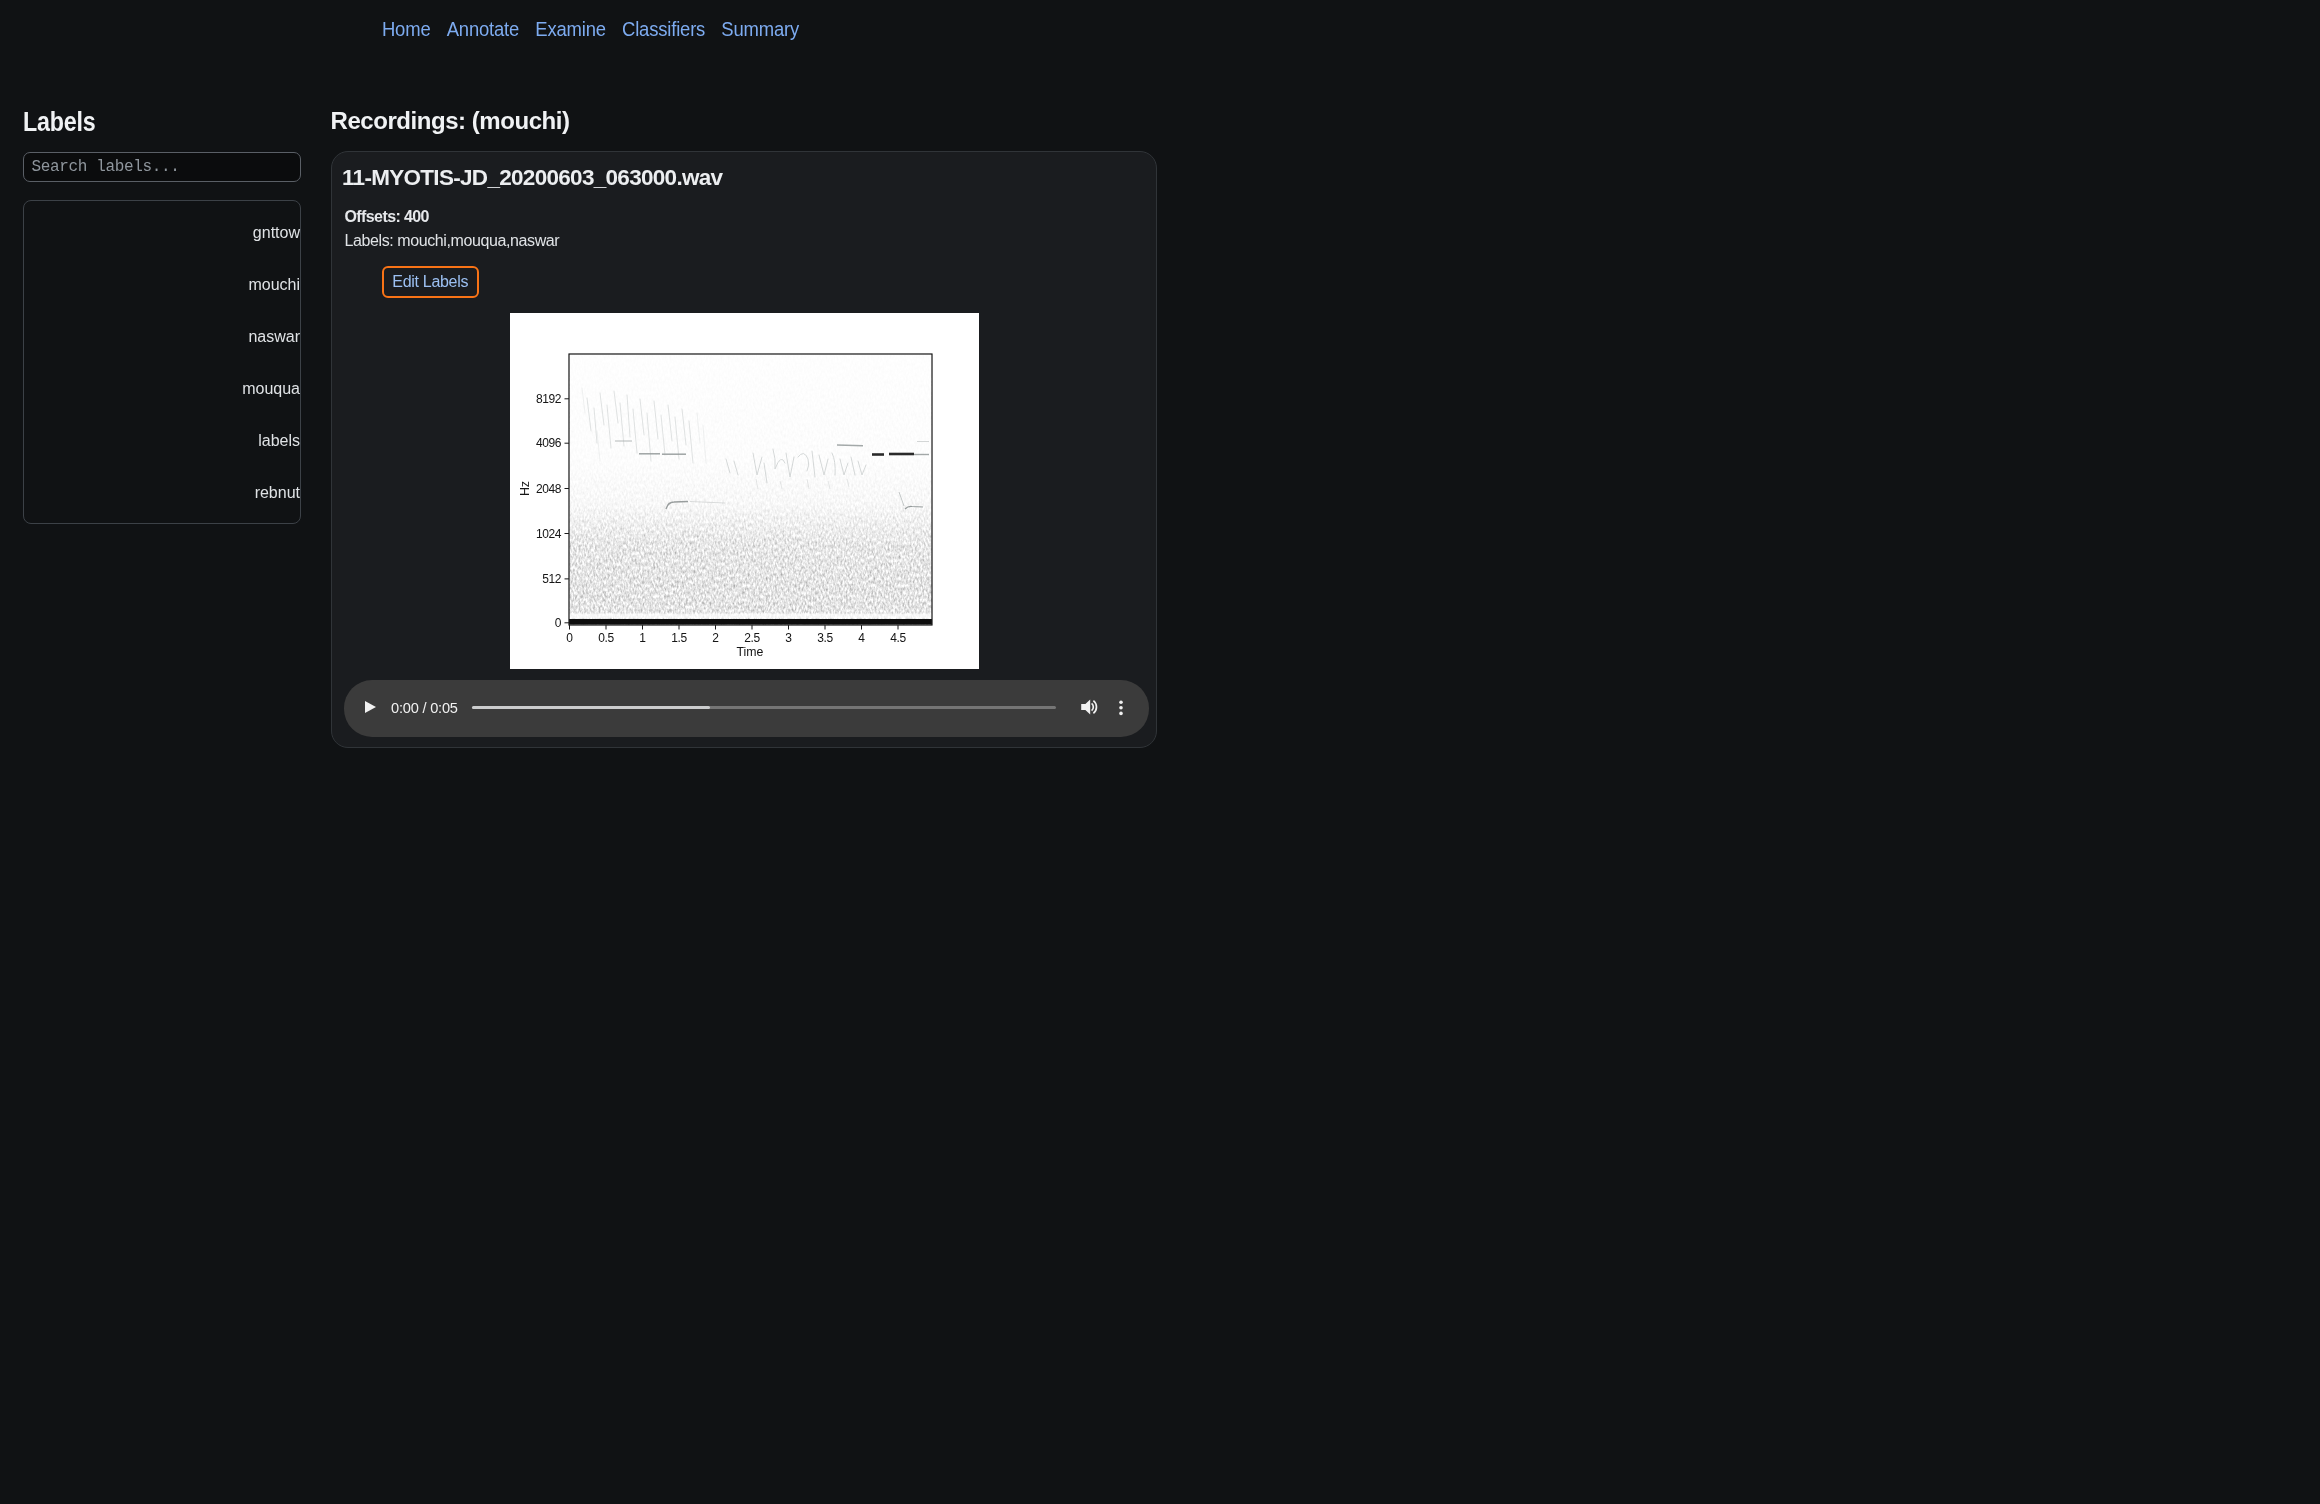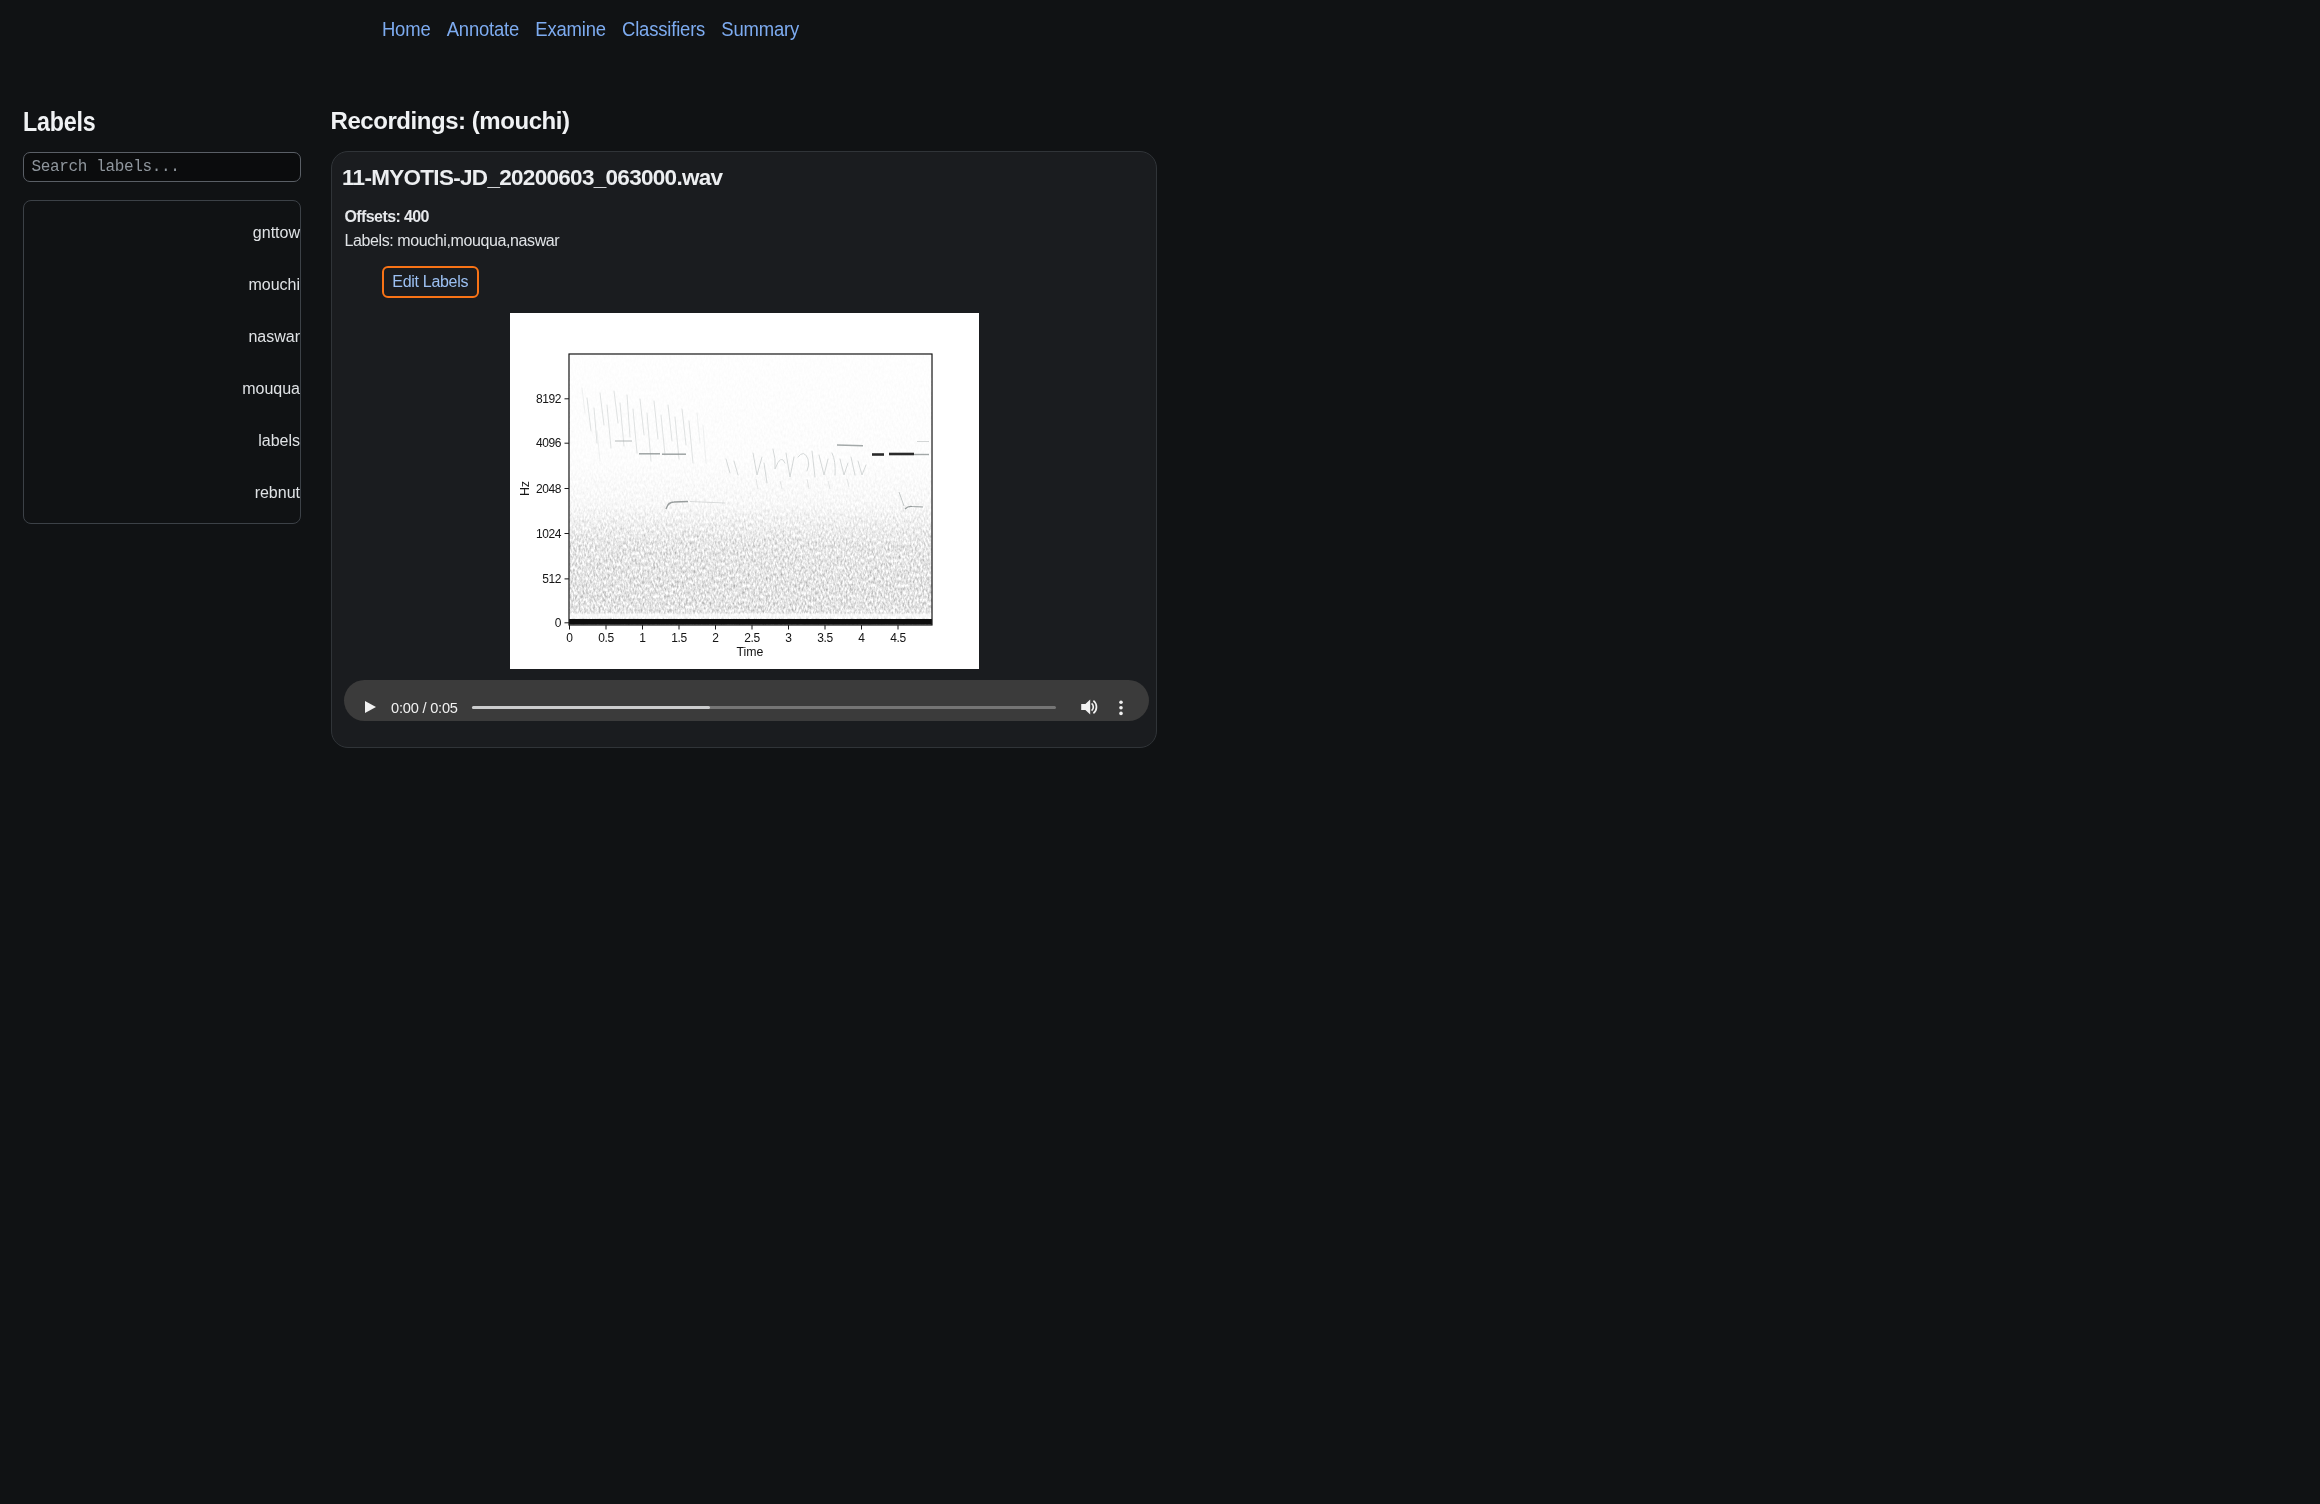--- a/index.html
+++ b/index.html
@@ -16,21 +16,21 @@
   
   .h-rec{position:absolute;left:330.5px;top:105.5px;font-size:24px;line-height:29.5px;font-weight:700;color:#f0f2f4;letter-spacing:-0.45px;}
   
   .card{position:absolute;left:331px;top:151px;width:826px;height:597px;box-sizing:border-box;background:#1a1c1f;border:1px solid #303438;border-radius:17px;}
   .card .title{position:absolute;left:10px;top:11.5px;font-size:22.5px;line-height:27.5px;font-weight:700;color:#eceef0;letter-spacing:-0.7px;}
   .card .offsets{position:absolute;left:12.5px;top:52.5px;font-size:16px;line-height:24px;font-weight:700;color:#e6e8eb;letter-spacing:-0.6px;}
   .card .lbls{position:absolute;left:12.5px;top:76.5px;font-size:16px;line-height:24px;color:#e0e3e6;letter-spacing:-0.4px;}
   .btn{position:absolute;left:11.5px;top:113.5px;width:97.5px;height:32px;box-sizing:border-box;border:2px solid #f97316;border-radius:6px;background:transparent;color:#9cc0f2;font-size:16px;letter-spacing:-0.3px;display:flex;align-items:center;justify-content:center;margin-left:38px;}
   .figwrap{position:absolute;left:178px;top:161px;width:469px;height:356px;}
   
-  .audio{position:absolute;left:11.5px;top:527.5px;width:805px;height:41px;border-radius:28px;background:#3b3b3b;}
+  .audio{position:absolute;left:11.5px;top:527.5px;width:805px;height:57px;border-radius:28px;background:#3b3b3b;}
   .audio .play{position:absolute;left:21.5px;top:21.2px;width:0;height:0;border-left:11.5px solid #f1f1f1;border-top:6.6px solid transparent;border-bottom:6.6px solid transparent;}
   .audio .time{position:absolute;left:47.5px;top:1.3px;height:55.5px;line-height:55.5px;font-size:14.6px;color:#f1f1f1;letter-spacing:-0.2px;}
   .audio .track{position:absolute;left:128.9px;top:26.3px;width:583.6px;height:3px;border-radius:1.5px;background:#757575;}
   .audio .trackw{position:absolute;left:0;top:0;width:238.1px;height:3px;border-radius:1.5px;background:#cbcccd;}
   .audio .vol{position:absolute;left:735px;top:17.7px;}
   .audio .dots{position:absolute;left:775.8px;top:0;}
 </style>
 </head>
 <body>
   <div class="nav">

